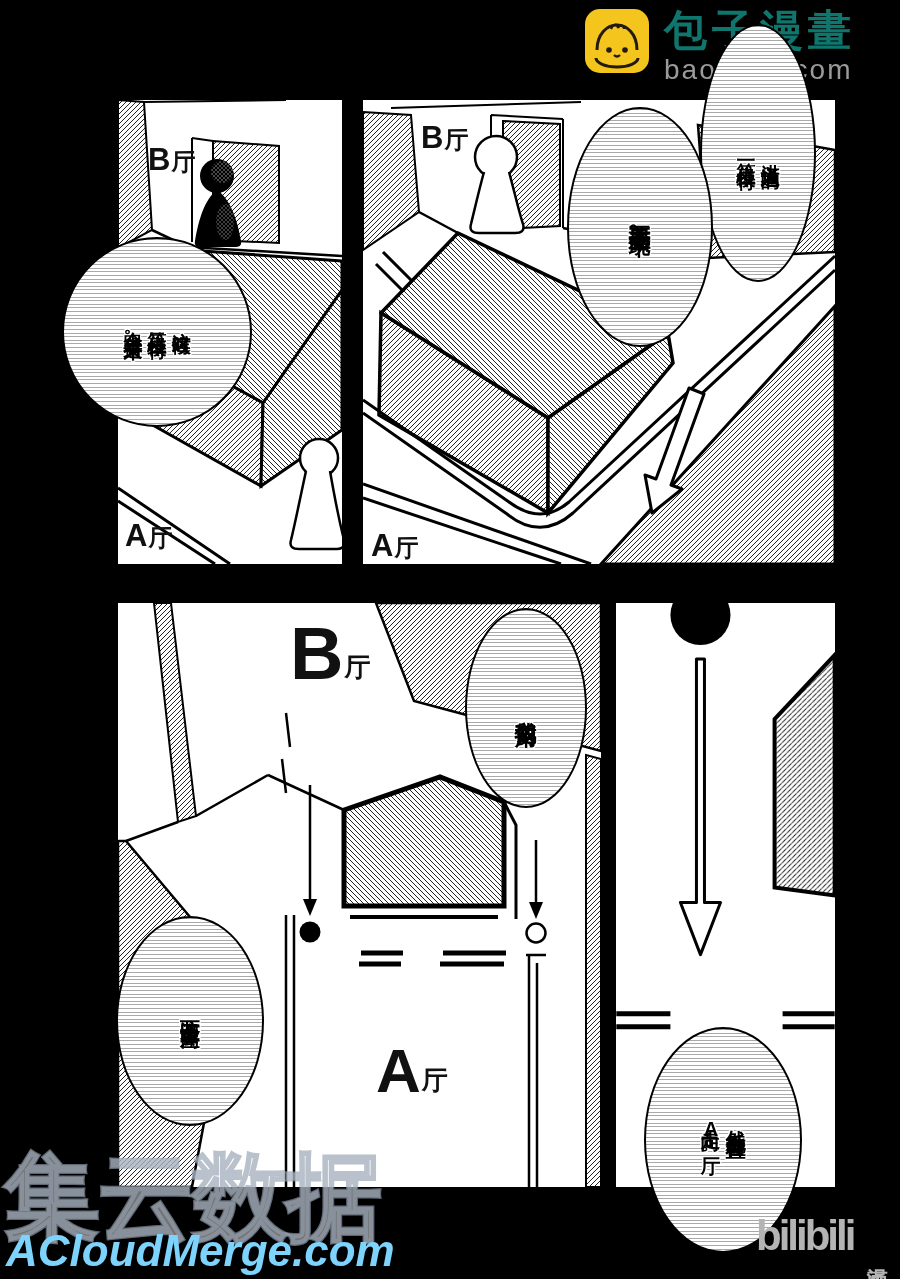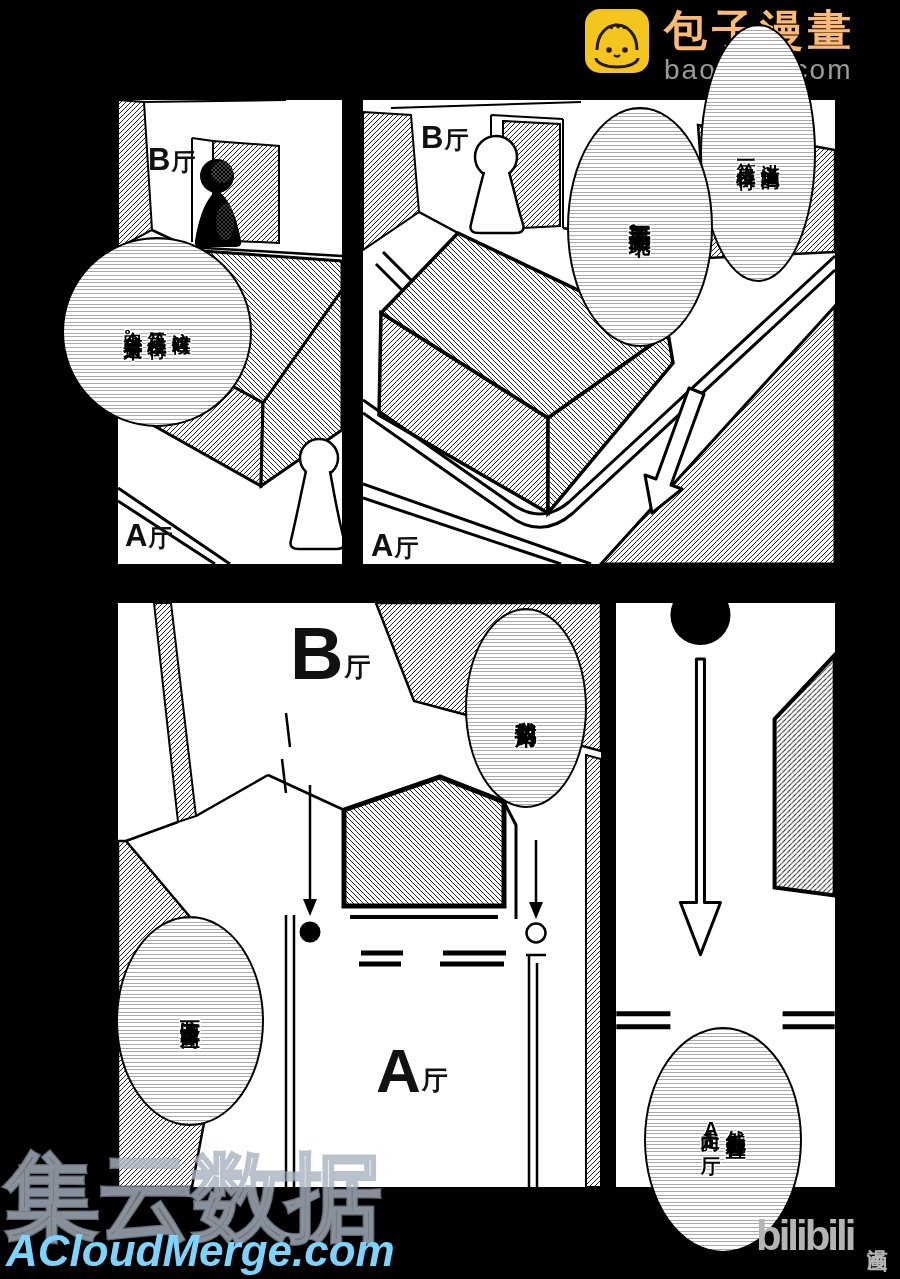--- a/index.html
+++ b/index.html
@@ -18,28 +18,28 @@
   .bubble{position:absolute;border:2.5px solid #000;border-radius:50%;z-index:6;
           background:repeating-linear-gradient(to bottom,#a9a9a9 0 1px,#ffffff 1px 3.6px);
           display:flex;align-items:center;justify-content:center;box-sizing:border-box;}
   .cols{display:flex;flex-direction:row-reverse;gap:4px;}
   .vcol{writing-mode:vertical-rl;text-orientation:upright;color:#000;font-weight:700;
         letter-spacing:2px;line-height:1.06;
         text-shadow:-1px -1px 0 #fff,1px -1px 0 #fff,-1px 1px 0 #fff,1px 1px 0 #fff,0 0 2px #fff;}
   
   .wm-baozi{position:absolute;left:584px;top:8px;display:flex;gap:14px;z-index:4;}
   .wm-baozi .txt{display:flex;flex-direction:column;}
-  .wm-baozi .brand{font-size:43px;font-weight:700;color:#fdba74;letter-spacing:5px;line-height:1.05;}
+  .wm-baozi .brand{font-size:43px;font-weight:700;color:#0f766e;letter-spacing:5px;line-height:1.05;}
   .wm-baozi .domain{font-size:28px;color:#9a9a9a;letter-spacing:2px;margin-top:1px;}
   .wm-jiyun{position:absolute;left:4px;top:1134px;z-index:8;font-size:96px;font-weight:700;
             letter-spacing:-2px;color:rgba(255,255,255,0.45);
             -webkit-text-stroke:2.5px rgba(148,162,176,0.65);white-space:nowrap;}
   .wm-acm{position:absolute;left:6px;top:1226px;z-index:8;font-size:44px;font-style:italic;
           font-weight:800;color:#7dd3fc;white-space:nowrap;text-align:right;}
-  .wm-bili{position:absolute;left:756px;top:1213px;z-index:8;display:flex;align-items:center;}
+  .wm-bili{position:absolute;left:756px;top:1213px;z-index:8;display:flex;align-items:flex-end;}
   .wm-bili .blogo{font-size:42px;font-weight:800;color:#b4b4b4;letter-spacing:-3px;line-height:1.1;}
   .wm-bili .bsfx{writing-mode:vertical-rl;text-orientation:upright;font-size:21px;color:#b4b4b4;
                  margin-left:10px;letter-spacing:4px;font-weight:700;}
 </style>
 </head>
 <body>
 
 <div class="page">
 
   <svg width="0" height="0" style="position:absolute">

